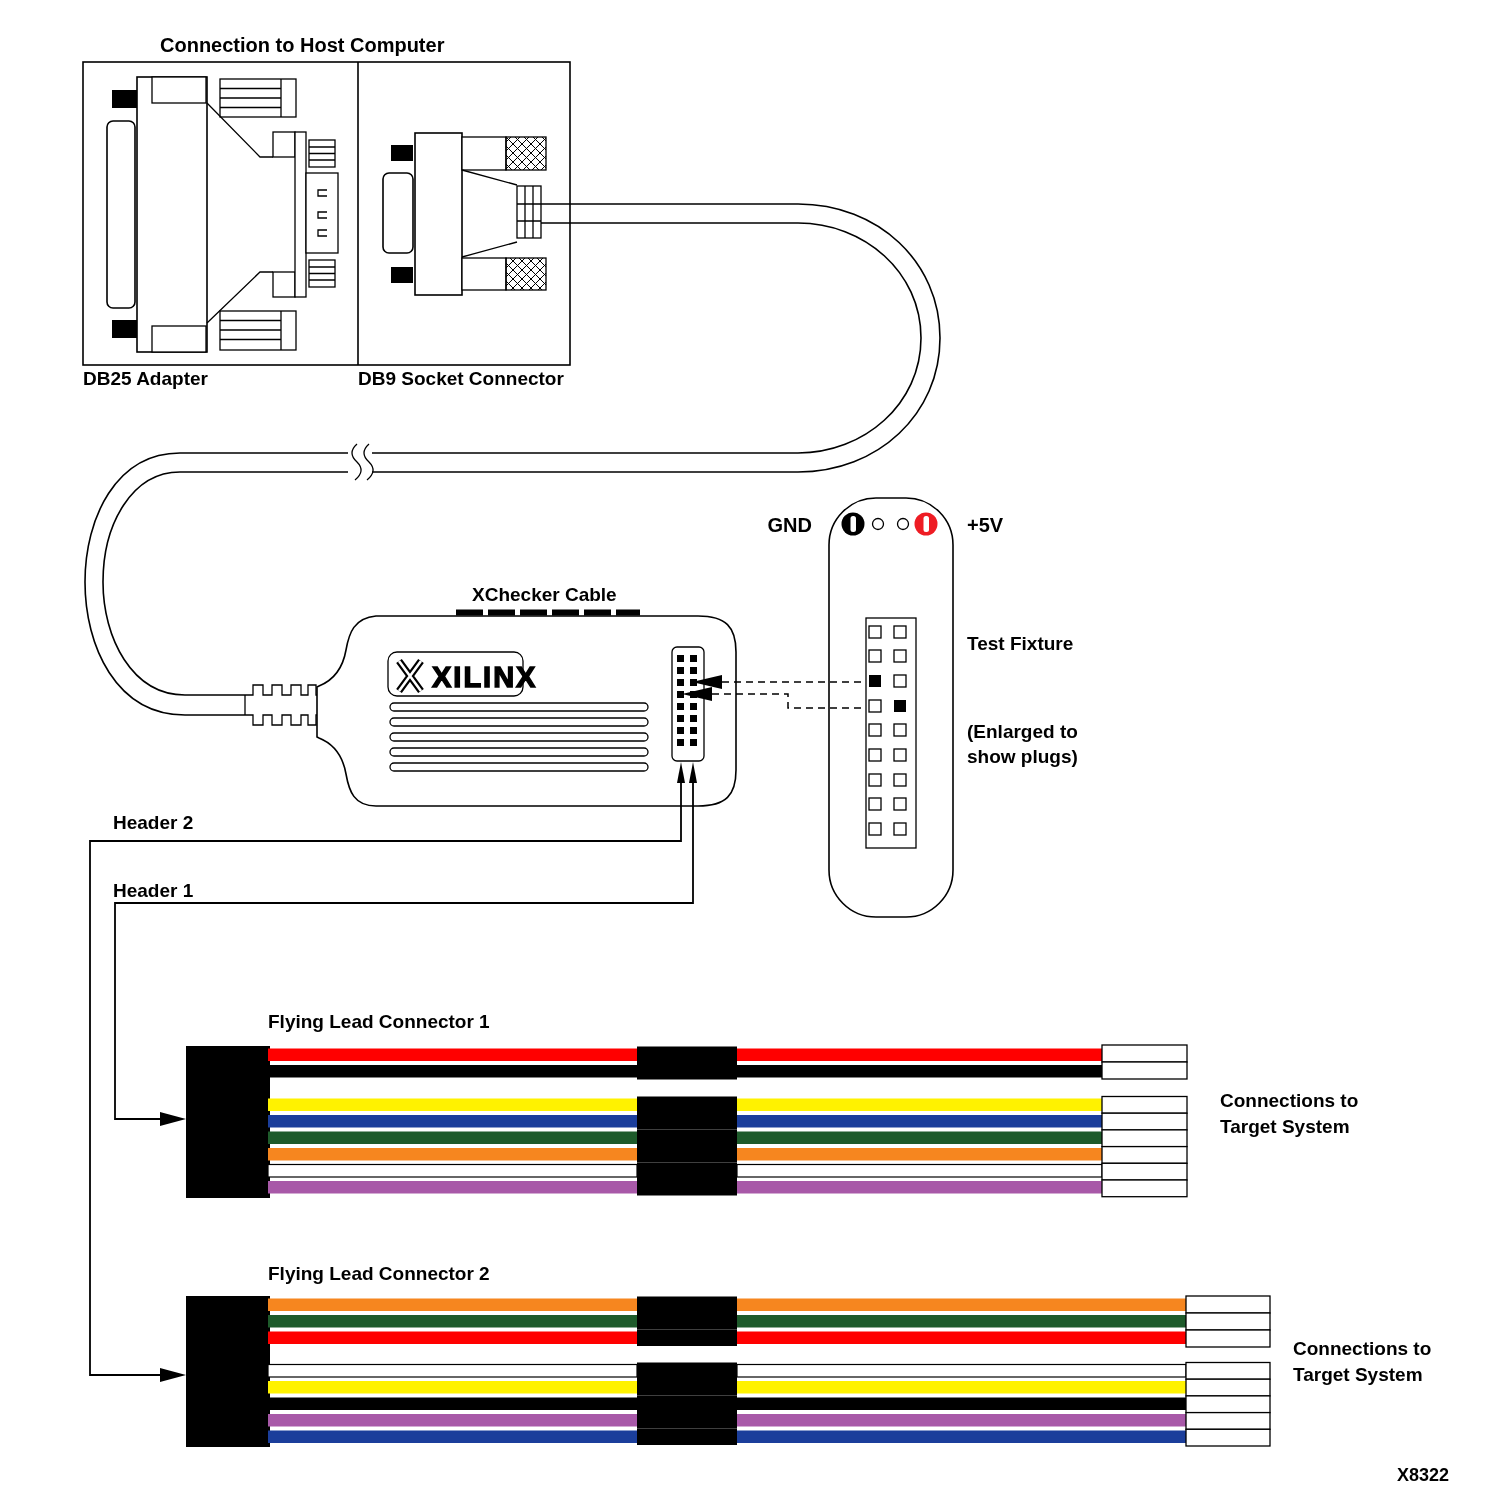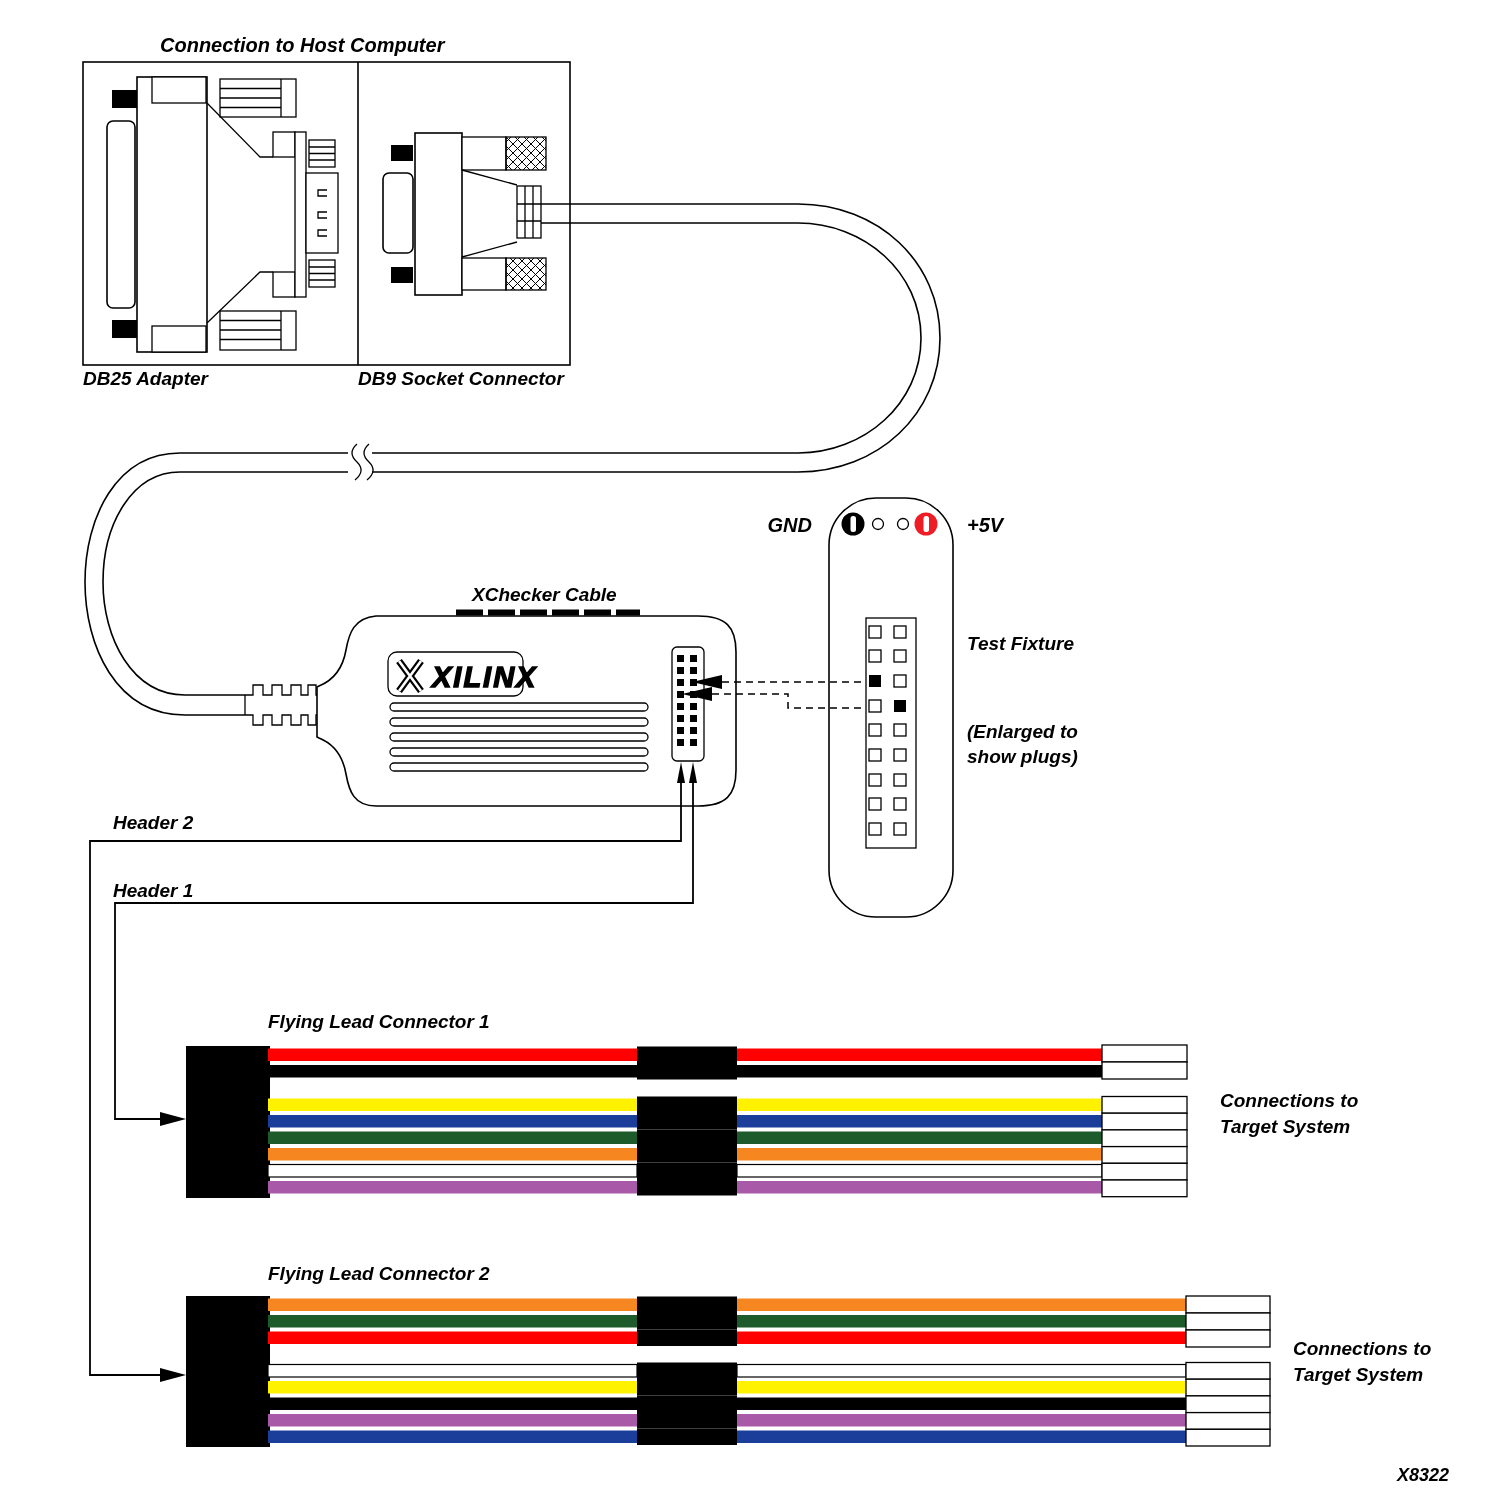--- a/index.html
+++ b/index.html
@@ -1,16 +1,16 @@
 <!DOCTYPE html>
 <html><head>
 <meta charset="utf-8">
 <style>
   html,body{margin:0;padding:0;background:#fff;}
-  #stage{position:relative;width:1495px;height:1504px;background:#fff;overflow:hidden;font-style:italic;}
+  #stage{position:relative;width:1495px;height:1504px;background:#fff;overflow:hidden;}
   svg text{font-family:"Liberation Sans","DejaVu Sans",sans-serif;font-weight:bold;fill:#000;}
   .t20{font-size:20px;}
   .t19{font-size:19px;}
   .t18{font-size:18px;}
   .wlabel{font-size:13.5px;text-anchor:middle;}
   .brand{font-size:29px;letter-spacing:2px;}
   .s{stroke:#000;stroke-width:1.6;fill:#fff;}
   .s13{stroke:#000;stroke-width:1.3;fill:#fff;}
   .sn{stroke:#000;stroke-width:1.6;fill:none;}
   .sn13{stroke:#000;stroke-width:1.3;fill:none;}

